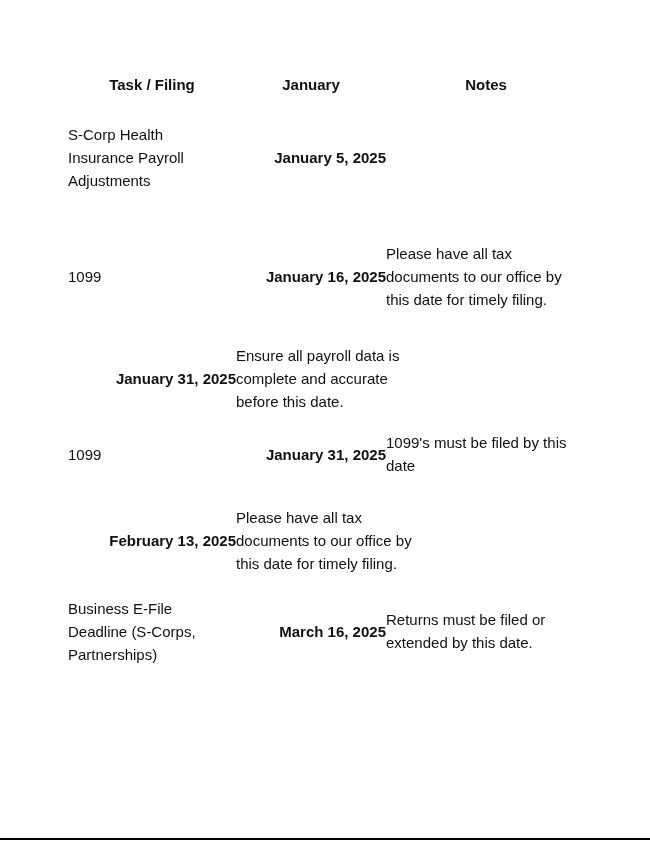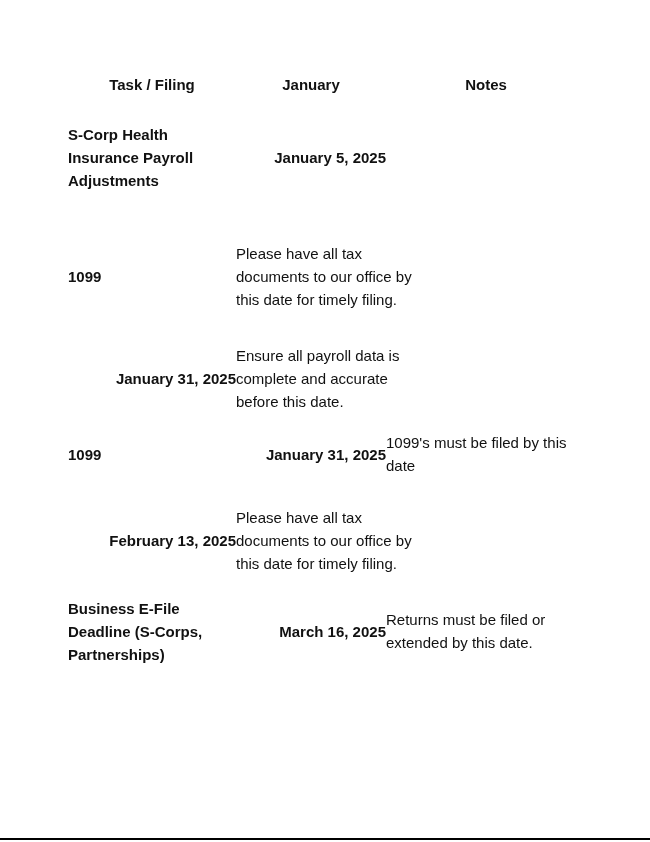--- a/index.html
+++ b/index.html
@@ -31,21 +31,21 @@
     line-height: 23px;
     color: #111111;
   }
   .header-row { height: 40px; }
   .header-row .cell {
     font-weight: bold;
     text-align: center;
     white-space: nowrap;
   }
   .task {
-    font-weight: bold;
+    font-weight: normal;
     white-space: pre;
   }
   .deadline {
     font-weight: bold;
     text-align: right;
     white-space: nowrap;
   }
   .notes {
     font-weight: normal;
     white-space: pre;
@@ -78,20 +78,21 @@
 
     <div class="row r0">
       <div class="cell task">S-Corp Health
 Insurance Payroll
 Adjustments</div>
       <div class="cell deadline">January 5, 2025</div>
     </div>
 
     <div class="row r1">
       <div class="cell task">1099</div>
+      <div class="cell deadline">January 16, 2025</div>
       <div class="cell notes">Please have all tax
 documents to our office by
 this date for timely filing.</div>
     </div>
 
     <div class="row r2">
       <div class="cell deadline">January 31, 2025</div>
       <div class="cell notes">Ensure all payroll data is
 complete and accurate
 before this date.</div>

